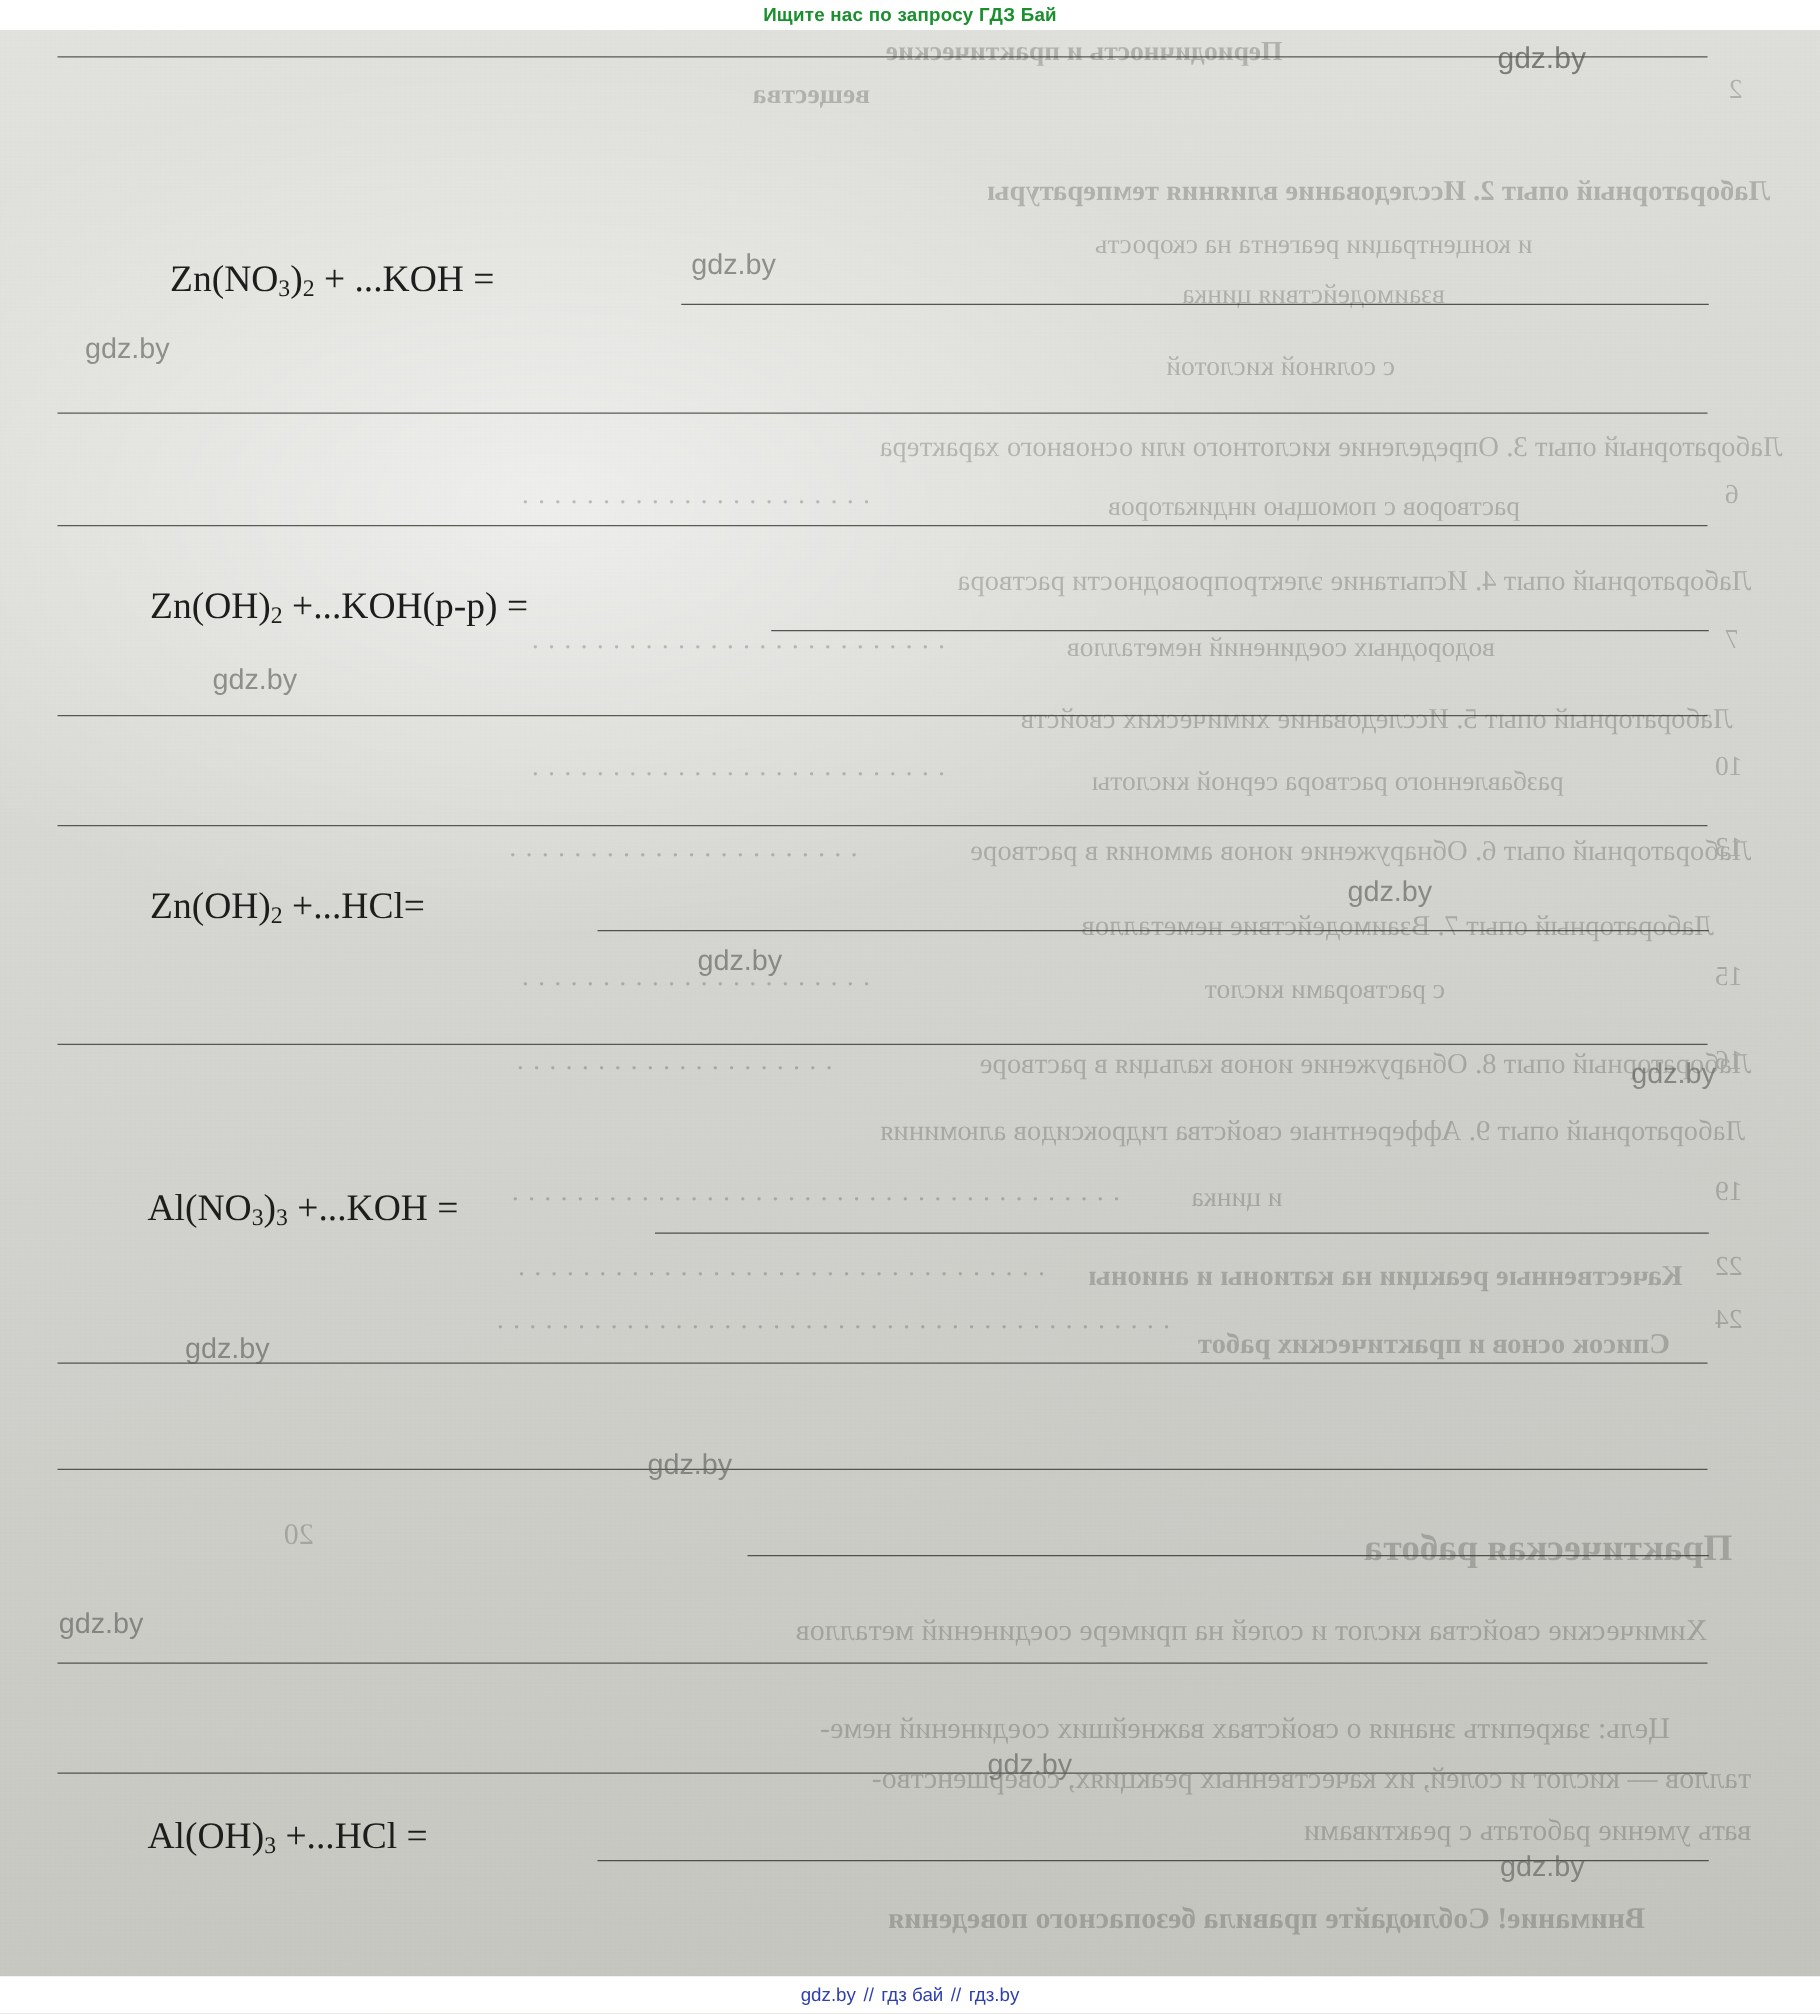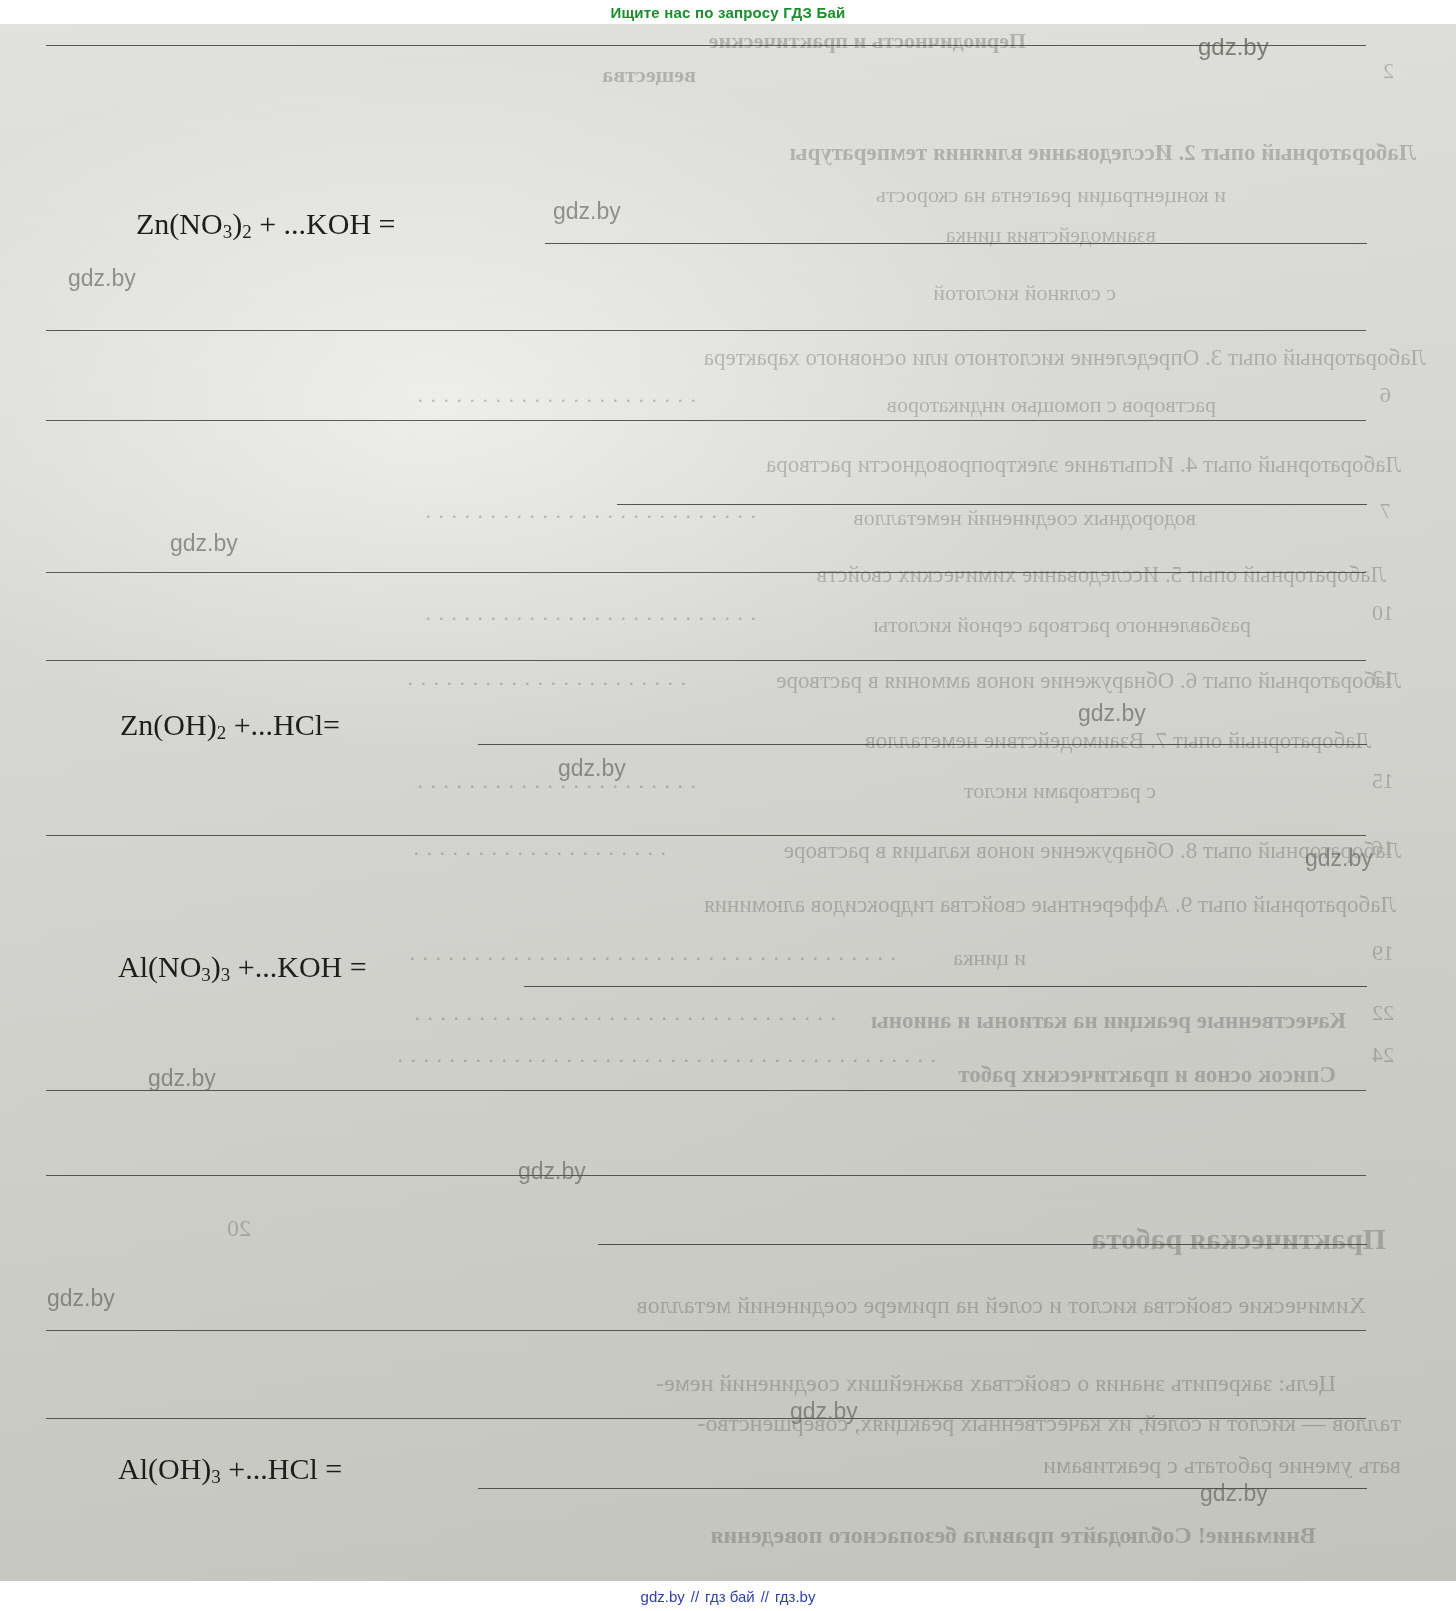--- a/index.html
+++ b/index.html
@@ -204,20 +204,21 @@
     <div class="rule" style="top: 420px;"></div>
     <div class="rule" style="top: 572px;"></div>
     <div class="rule" style="top: 660px;"></div>
     <div class="rule" style="top: 835px;"></div>
     <div class="rule" style="top: 1090px;"></div>
     <div class="rule" style="top: 1175px;"></div>
     <div class="rule" style="top: 1330px;"></div>
     <div class="rule" style="top: 1418px;"></div>
     <div class="eq" style="left: 136px; top: 207px;">Zn(NO<sub>3</sub>)<sub>2</sub> + ...KOH =</div>
     <div class="answer-line" style="left: 545px; width: 822px; top: 243px;"></div>
+    <div class="eq" style="left: 120px; top: 468px;">Zn(OH)<sub>2</sub> +...KOH(р-р) =</div>
     <div class="answer-line" style="left: 617px; width: 750px; top: 504px;"></div>
     <div class="eq" style="left: 120px; top: 708px;">Zn(OH)<sub>2</sub> +...HCl=</div>
     <div class="answer-line" style="left: 478px; width: 889px; top: 744px;"></div>
     <div class="eq" style="left: 118px; top: 950px;">Al(NO<sub>3</sub>)<sub>3</sub> +...KOH =</div>
     <div class="answer-line" style="left: 524px; width: 843px; top: 986px;"></div>
     <div class="answer-line" style="left: 598px; width: 769px; top: 1244px;"></div>
     <div class="eq" style="left: 118px; top: 1452px;">Al(OH)<sub>3</sub> +...HCl =</div>
     <div class="answer-line" style="left: 478px; width: 889px; top: 1488px;"></div>
   </div>
 

